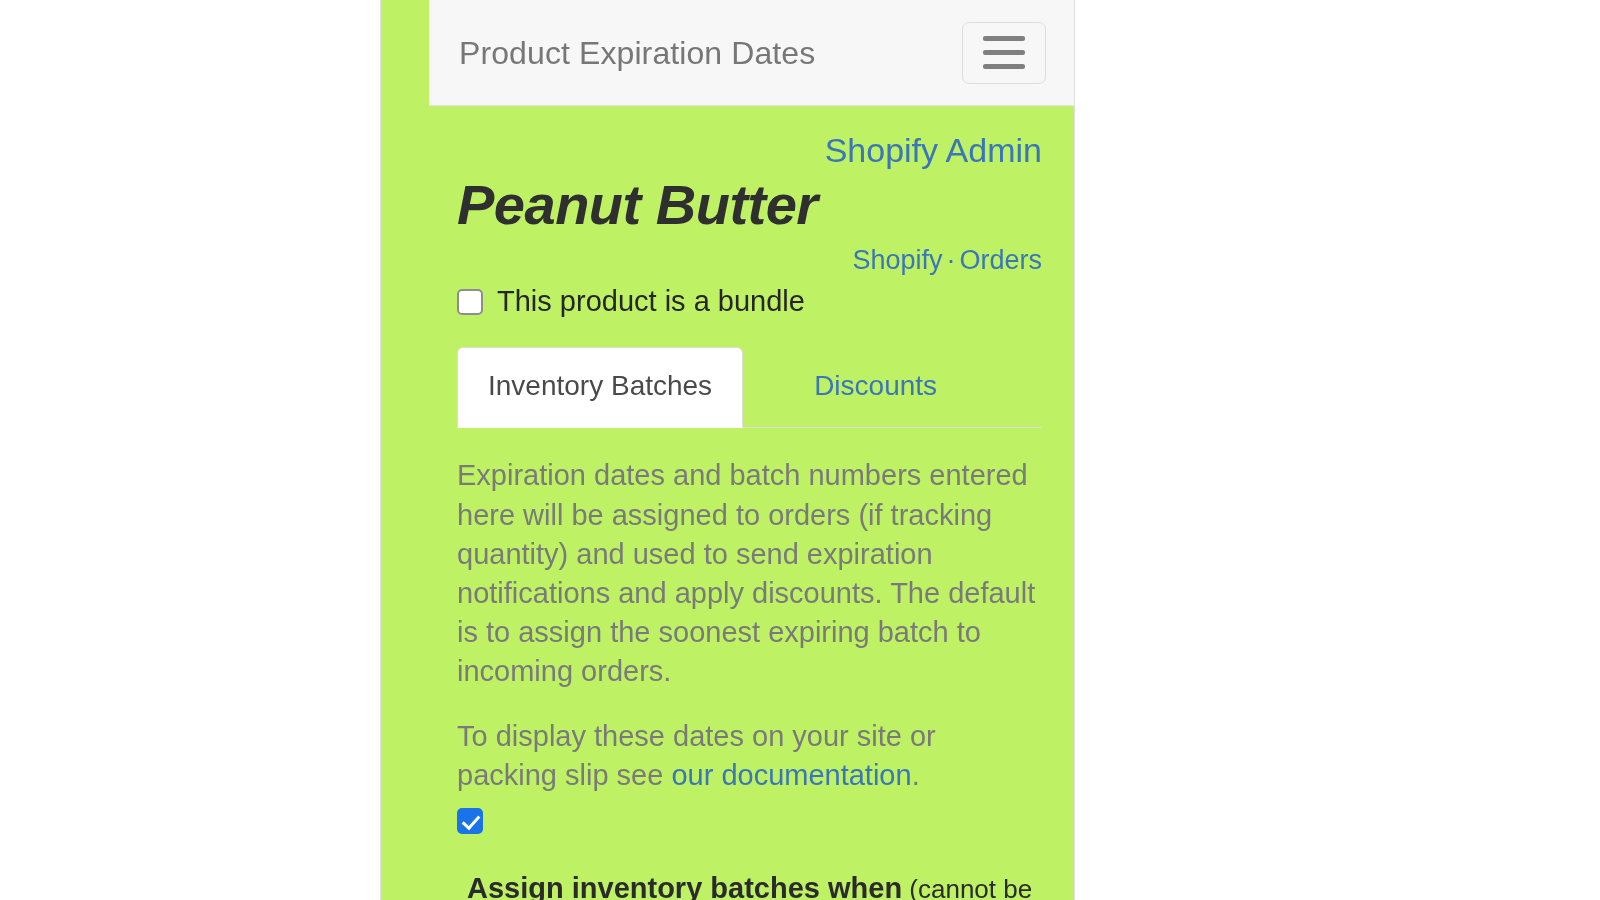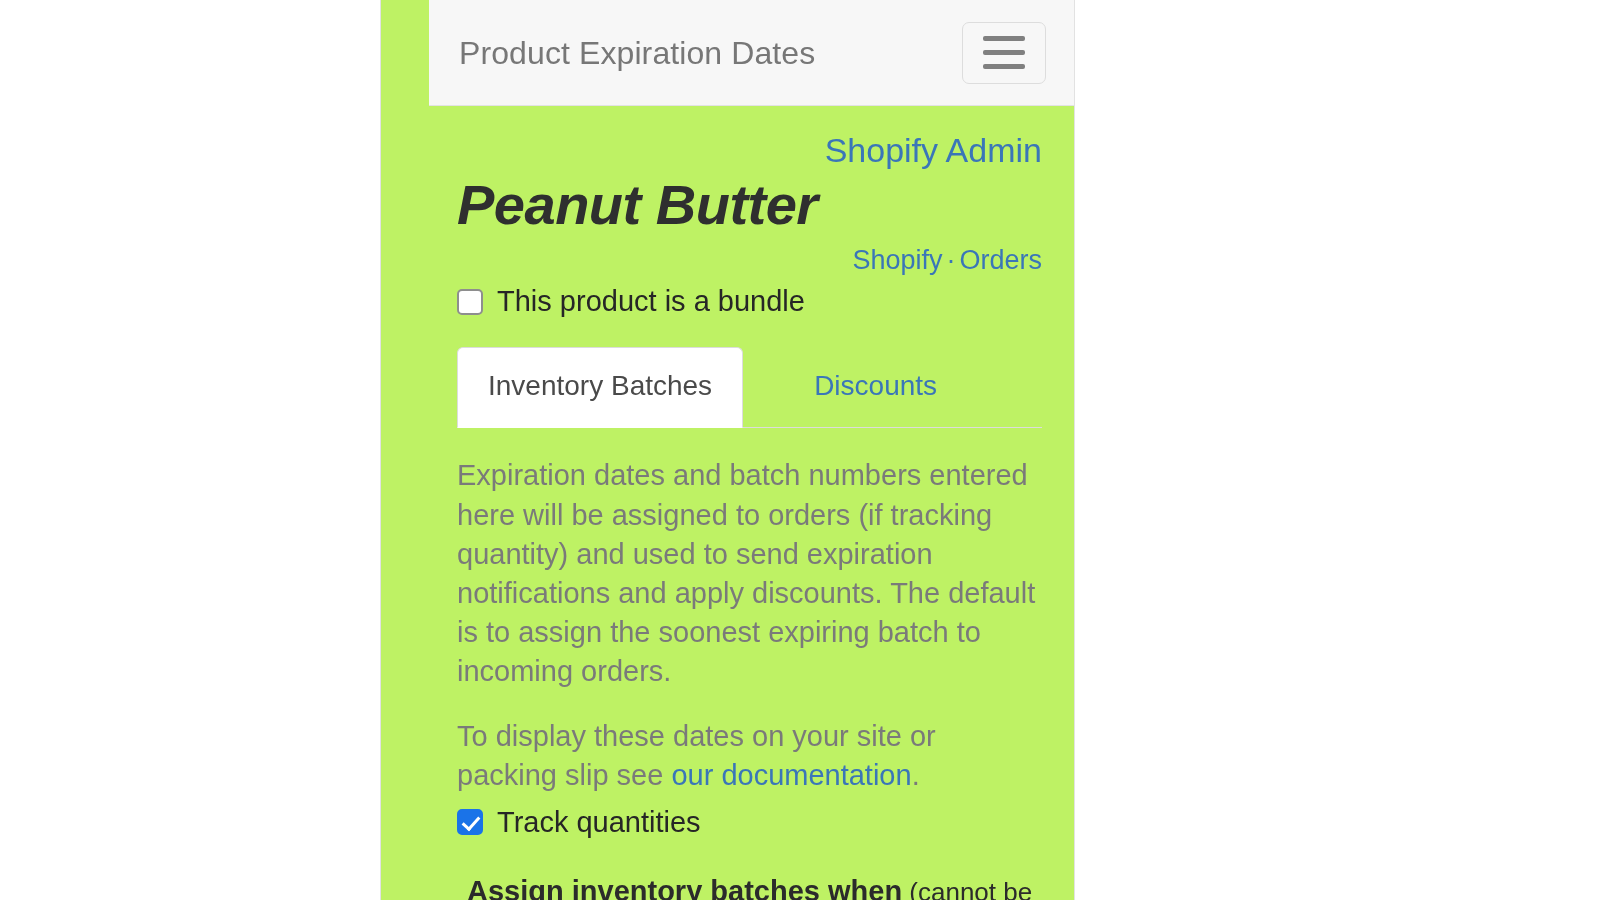--- a/index.html
+++ b/index.html
@@ -232,19 +232,18 @@
       <div class="tab active">Inventory Batches</div>
       <div class="tab">Discounts</div>
     </div>
 
     <p class="body-copy">Expiration dates and batch numbers entered here will be assigned to orders (if tracking quantity) and used to send expiration notifications and apply discounts. The default is to assign the soonest expiring batch to incoming orders.</p>
 
     <p class="body-copy second"><span>To display these dates on your site or packing slip see </span><a class="link" href="#">our documentation</a><span>.</span></p>
 
     <div class="check-row">
       <span class="cbox checked"></span>
-      <span class="check-label">Track quantities</span>
     </div>
 
     <p class="field-label"><span class="strong">Assign inventory batches when</span><span class="hint"> (cannot be changed when inventory push is enabled)</span></p>
 
   </div>
 </div>
 
 </body></html>

